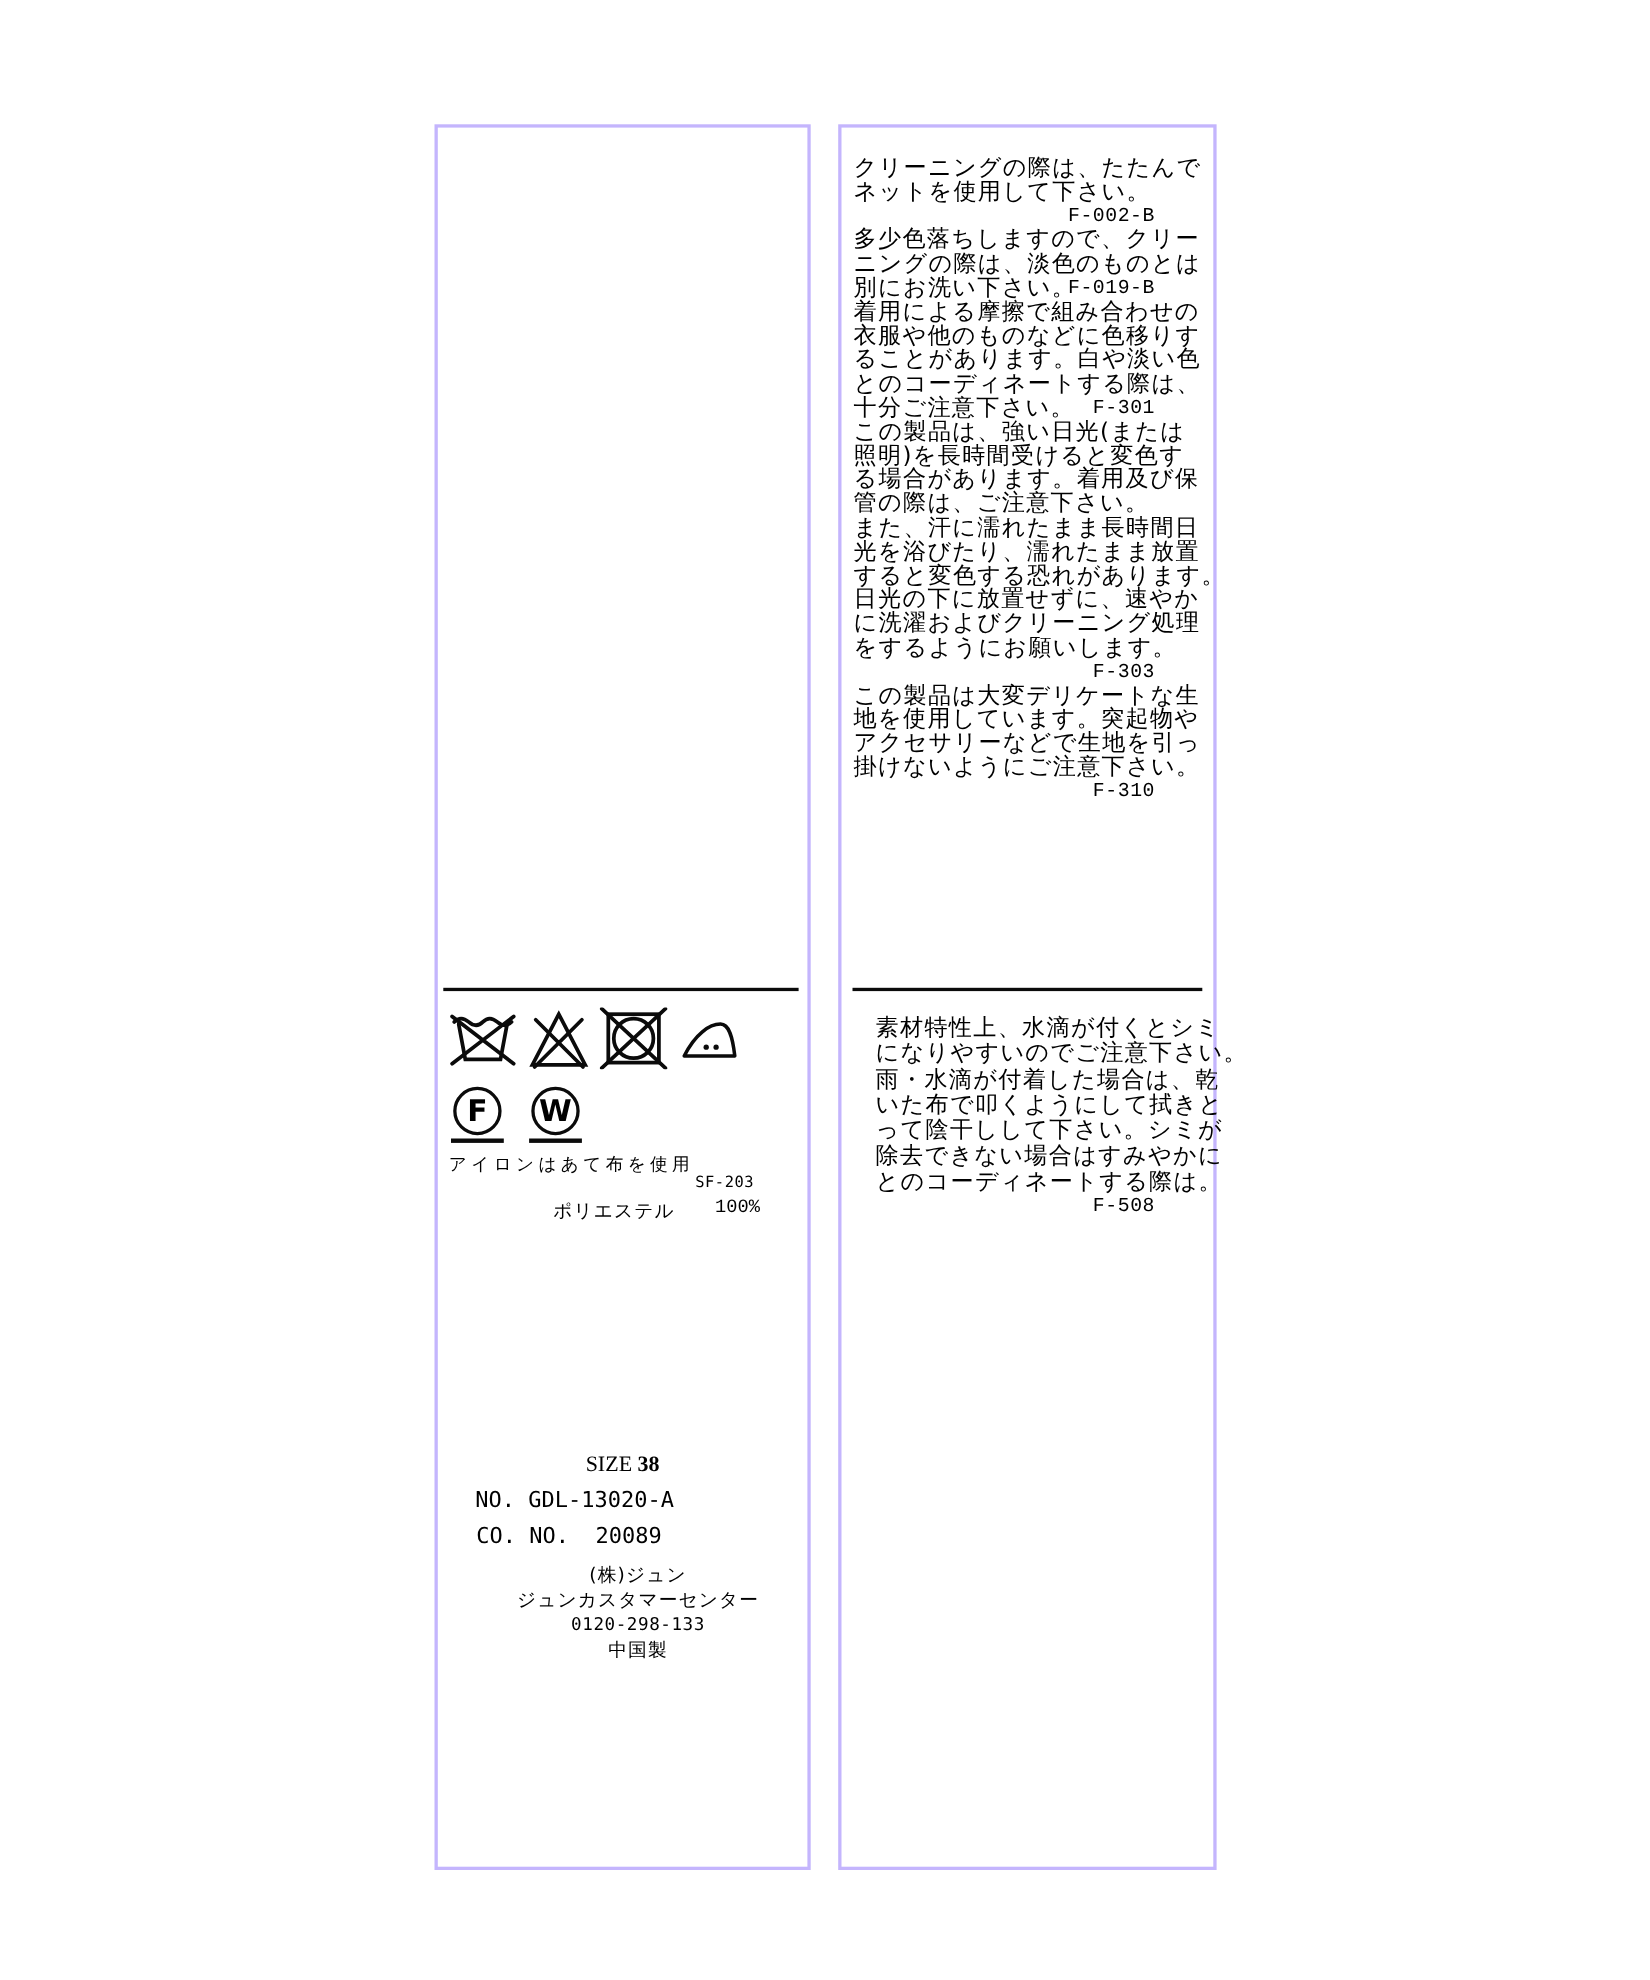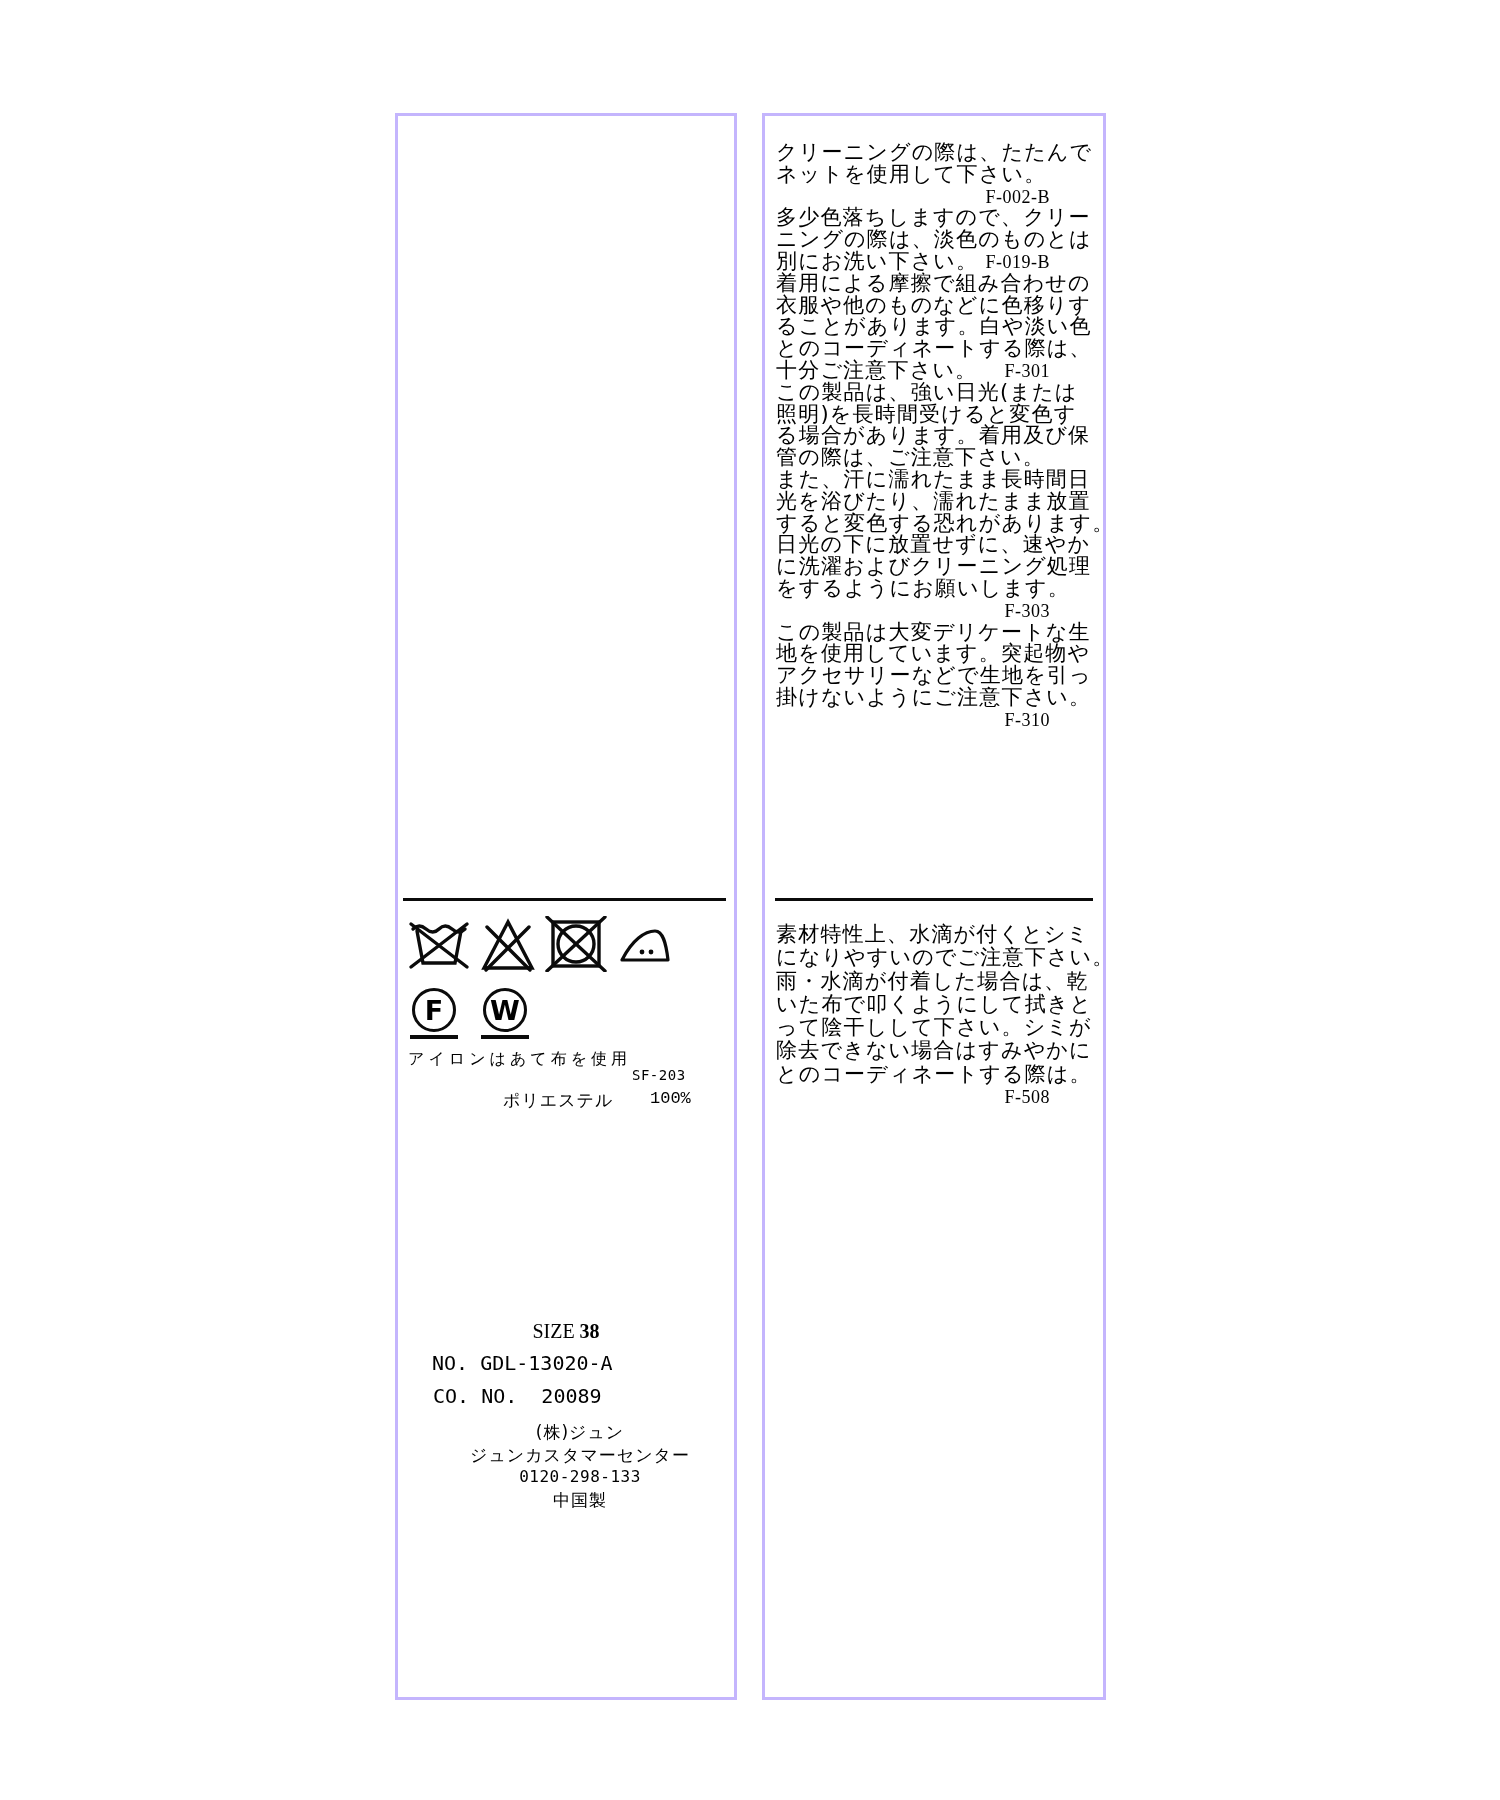--- a/index.html
+++ b/index.html
@@ -16,22 +16,22 @@
   .panel-right .divider { top:782px; left:10px; right:10px; }
 
   
   .textblock { position:absolute; left:11px; right:0; }
   .textblock.top    { top:26px;  }
   .textblock.bottom { top:807px; }
   .care-line { position:relative; height:21.8px; }
   .textblock.bottom .care-line { height:23.3px; }
   .jp { position:absolute; left:0; top:0; white-space:pre; font-size:21px;
         letter-spacing:1.2px; line-height:21.8px; }
-  .textblock.bottom .jp { line-height:23.3px; }
-  .fcode { position:absolute; right:53px; top:2px; font-family:Liberation Serif, serif;
+  .textblock.bottom .jp { line-height:23.3px;margin-left:20px; }
+  .fcode { position:absolute; right:53px; top:2px; font-family:Liberation Mono, monospace;
            font-size:18px; line-height:18px; letter-spacing:0.5px; }
 
   
   .symbol { position:absolute; }
   .symbol svg { display:block; }
   .circle-group { position:absolute; width:48px; text-align:center; }
   .care-circle { width:44px; height:44px; border:3.5px solid #0b0b0b; border-radius:50%;
                  margin:0 auto; display:flex; align-items:center; justify-content:center;
                  font-size:27px; font-weight:bold; line-height:1; }
   .care-underline { width:48px; height:3.5px; background:#0b0b0b; margin-top:3px; }

